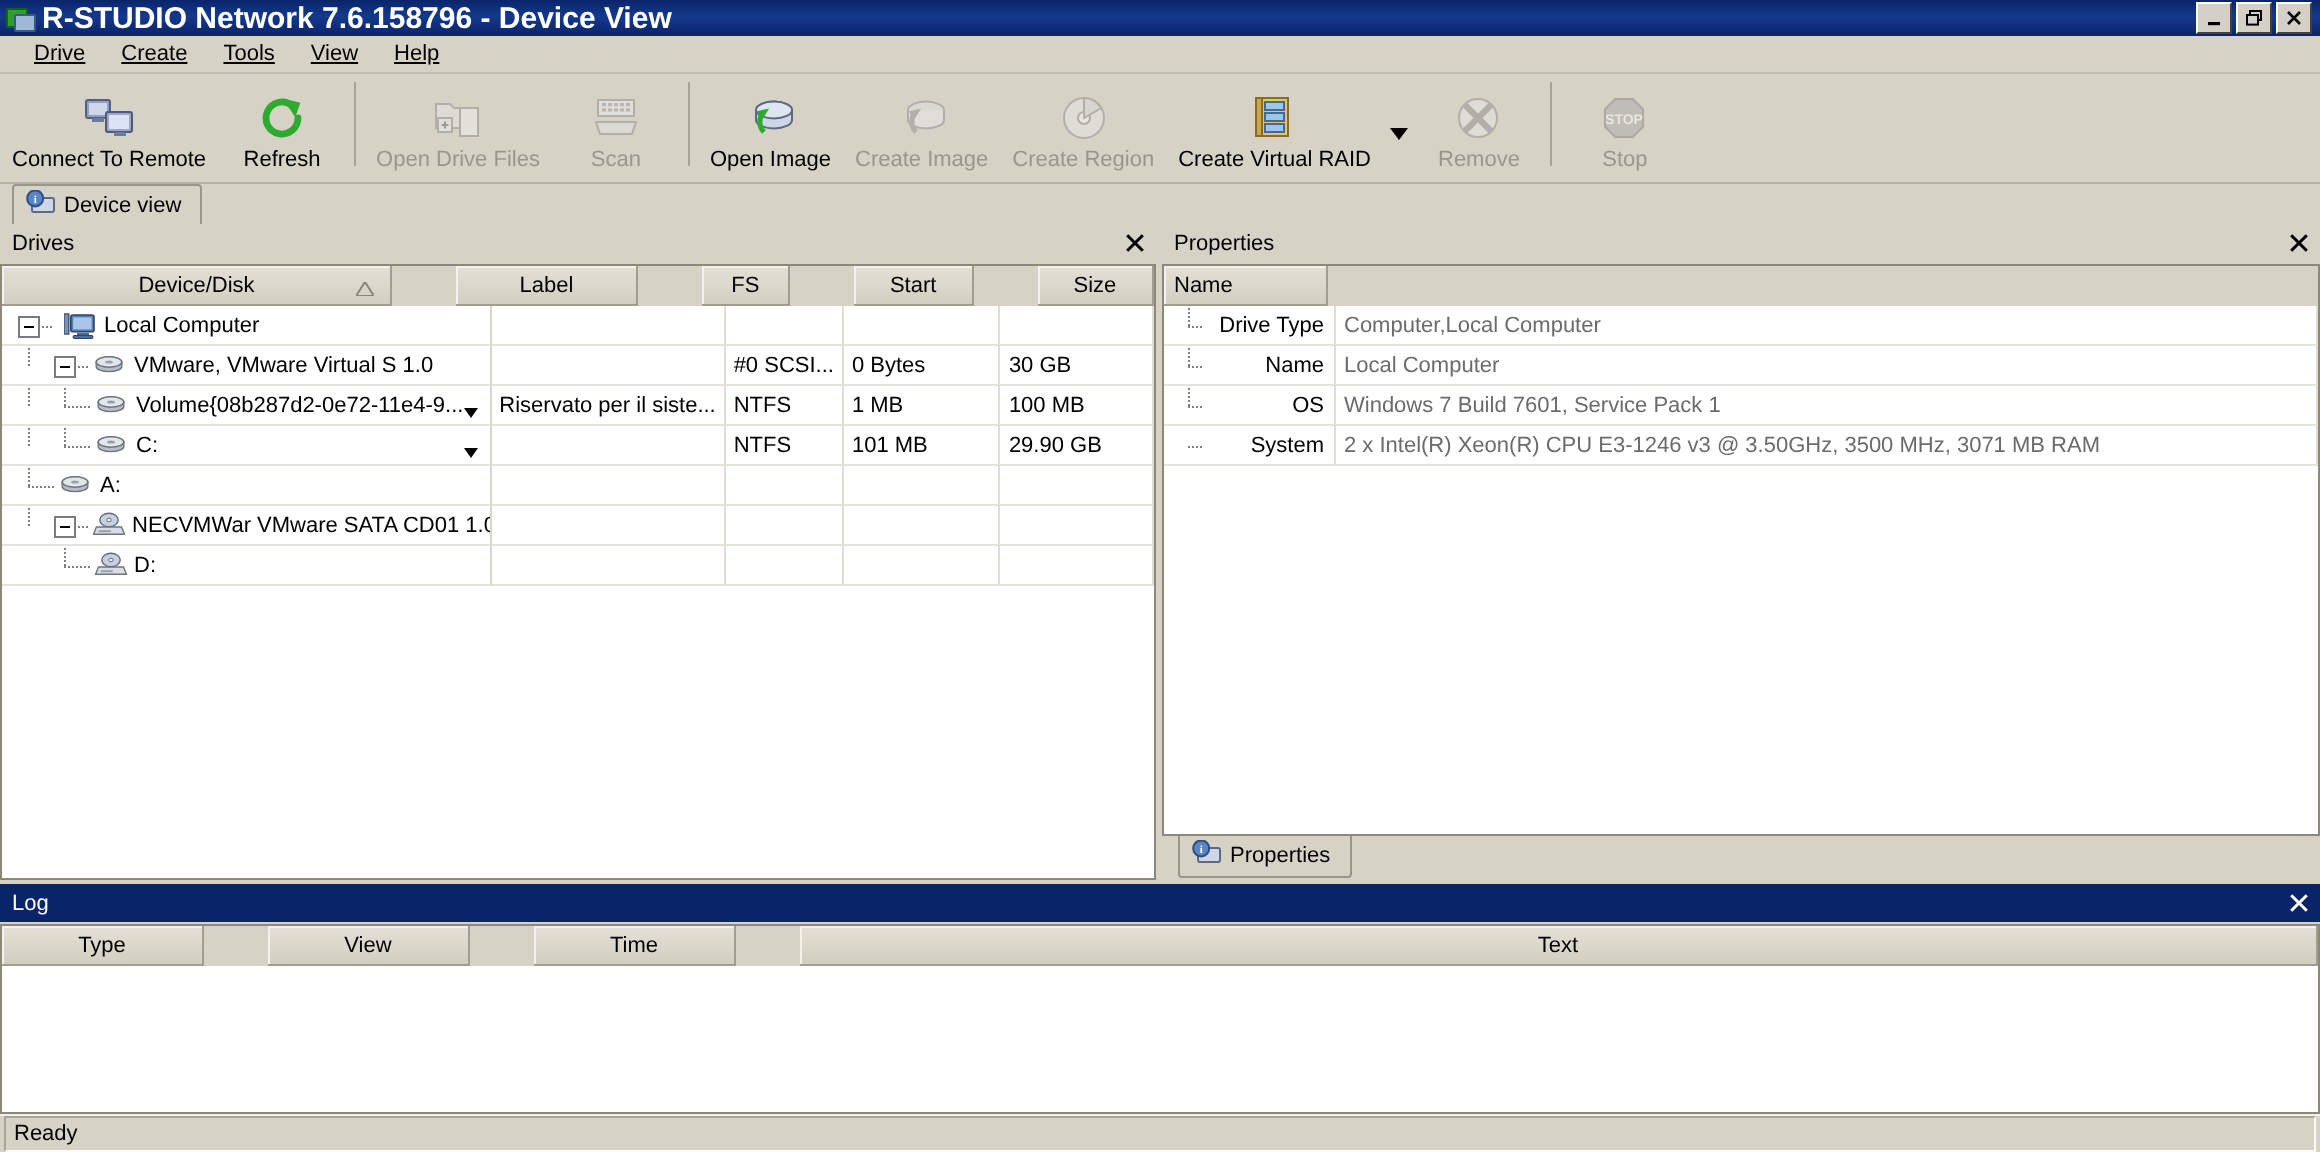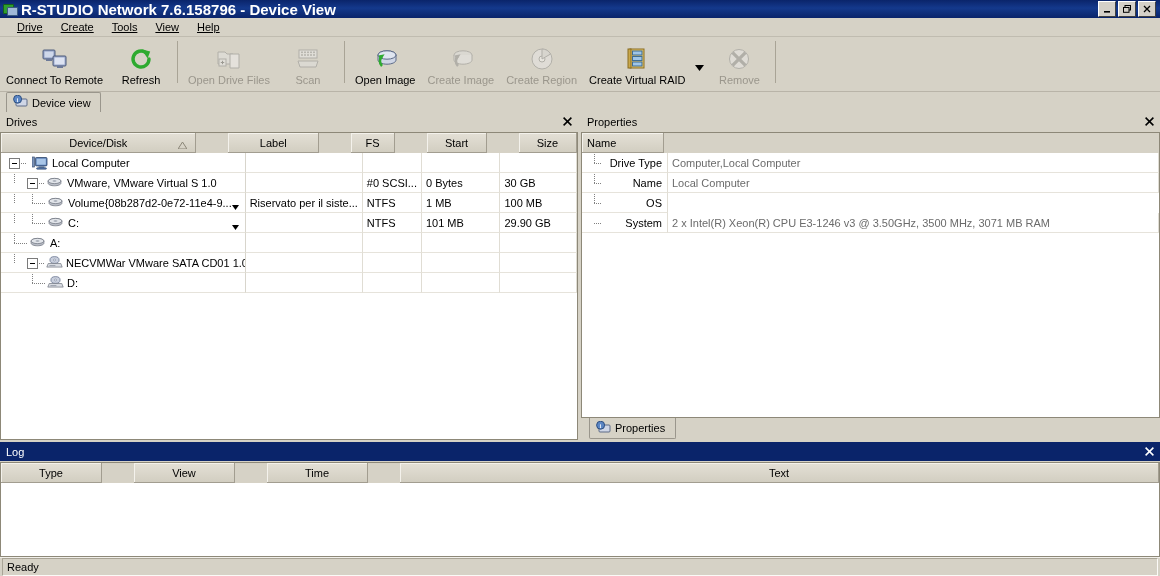--- a/index.html
+++ b/index.html
@@ -278,20 +278,29 @@
         <svg width="24" height="24" viewBox="0 0 24 24">
           <circle cx="12" cy="12" r="9.5" fill="#eceadf" stroke="#8a8577"></circle>
           <path d="M5.6 5.6 L18.4 18.4 M18.4 5.6 L5.6 18.4" stroke="#8a8577" stroke-width="3.2"></path>
         </svg>
       </span>
       <span class="lbl">Remove</span>
     </div>
 
     <div class="tsep"></div>
 
+    <div class="tbtn disabled">
+      <span class="ic">
+        <svg width="24" height="24" viewBox="0 0 24 24">
+          <path d="M7.6 2.5h8.8l5.1 5.1v8.8l-5.1 5.1H7.6l-5.1-5.1V7.6z" fill="#a9a49a" stroke="#7d786e"></path>
+          <text x="12" y="15" font-size="7" font-family="Liberation Sans, sans-serif" font-weight="bold" fill="#fff" text-anchor="middle">STOP</text>
+        </svg>
+      </span>
+      <span class="lbl">Stop</span>
+    </div>
 
   </div>
 
   <div class="tabstrip">
     <div class="vtab">
       <span>
         <svg width="15" height="13" viewBox="0 0 15 13">
           <rect x="3" y="4" width="11" height="7" rx="1" fill="#cfd6e6" stroke="#5c6a87"></rect>
           <circle cx="4.6" cy="4.2" r="4" fill="#5b86c4" stroke="#2e4f80"></circle>
           <text x="4.6" y="6.6" font-size="5.4" font-family="Liberation Serif, serif" font-weight="bold" fill="#fff" text-anchor="middle">i</text>
@@ -559,20 +568,21 @@
               </div>
               <div class="gc pval" style="flex:1 1 auto">Local Computer</div>
             </div>
 
             <div class="grow">
               <div class="gc pname" style="width:76px">
                 <span class="dots" style="left:12px;top:-10px;height:20px;"></span>
                 <span class="dotsh" style="left:12px;top:10px;width:7px;"></span>
                 <span>OS</span>
               </div>
+              <div class="gc pval" style="flex:1 1 auto">Windows 7 Build 7601, Service Pack 1</div>
             </div>
 
             <div class="grow">
               <div class="gc pname" style="width:76px">
 
                 <span class="dotsh" style="left:12px;top:10px;width:7px;"></span>
                 <span>System</span>
               </div>
               <div class="gc pval" style="flex:1 1 auto">2 x Intel(R) Xeon(R) CPU E3-1246 v3 @ 3.50GHz, 3500 MHz, 3071 MB RAM</div>
             </div>

